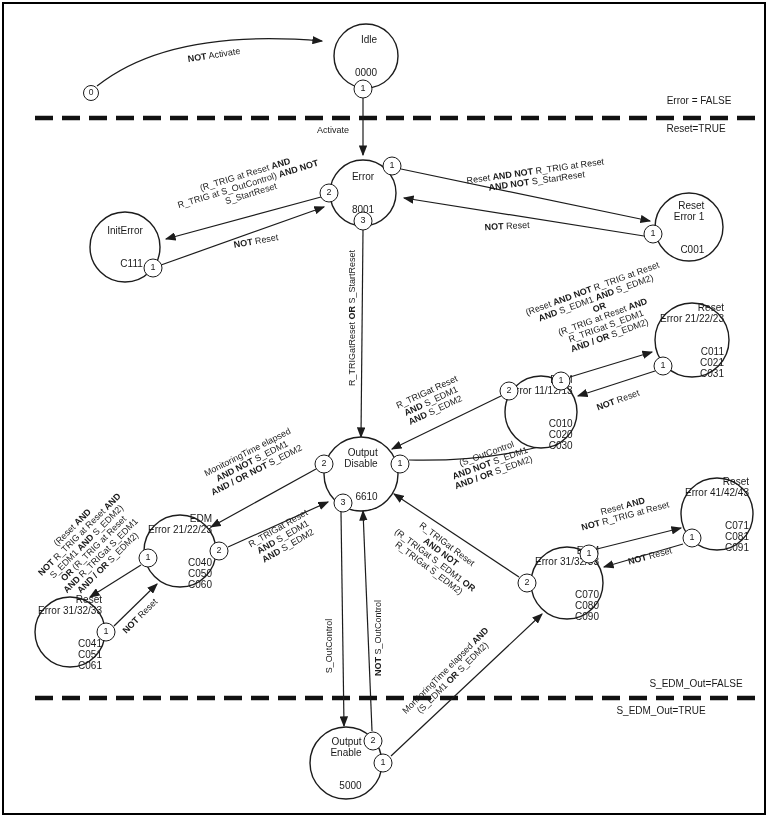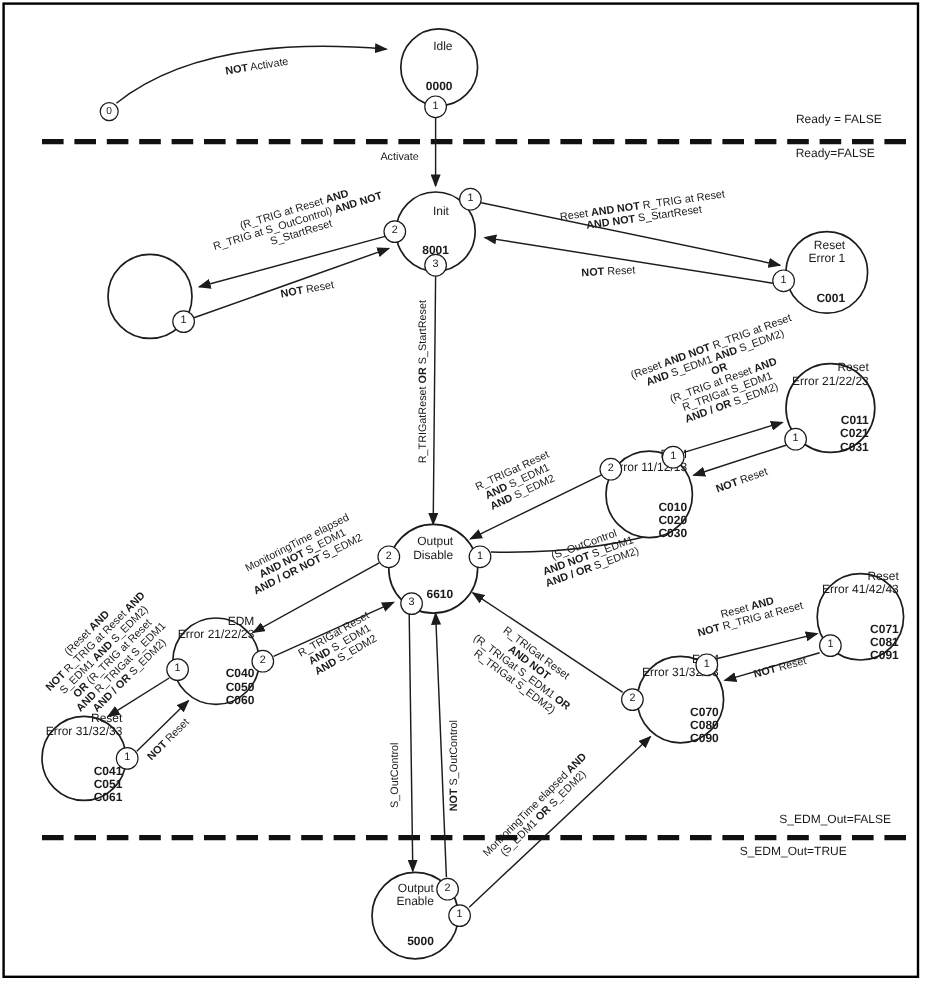--- a/index.html
+++ b/index.html
@@ -6,21 +6,21 @@
   #canvas{position:relative;width:776px;height:821px;background:#fff;overflow:hidden;
           font-family:"Liberation Sans",sans-serif;color:#1a1a1a;}
   .frame{position:absolute;left:2px;top:2px;width:764px;height:813px;border:2px solid #000;box-sizing:border-box;}
   svg{position:absolute;left:0;top:0;}
   .lbl{position:absolute;font-size:9px;line-height:10px;text-align:center;white-space:pre;
        transform-origin:center;color:#1a1a1a;}
   .reg{position:absolute;font-size:10px;line-height:11px;white-space:pre;transform:translate(-50%,-50%);}
   .state{position:absolute;transform:translate(-50%,-50%);text-align:right;font-size:10px;
          line-height:11px;white-space:pre;}
   .sname{display:block;}
-  .scode{display:block;font-weight:bold;}
+  .scode{display:block;font-weight:normal;}
   .badge{position:absolute;width:17px;height:17px;border:1.4px solid #1a1a1a;border-radius:50%;
          background:#fff;font-size:9px;line-height:15px;text-align:center;
          transform:translate(-50%,-50%);z-index:3;}
   .badge.sm{width:14px;height:14px;line-height:12px;font-size:8.5px;}
   b{font-weight:bold;}
 </style>
 </head>
 <body>
 
 <div id="canvas">
@@ -97,22 +97,26 @@
   <div class="badge" style="left:527px;top:583px">2</div>
   <div class="badge" style="left:692px;top:538px">1</div>
   <div class="badge" style="left:373px;top:741px">2</div>
   <div class="badge" style="left:383px;top:763px">1</div>
 
   <div class="state" style="left:366px;top:56px">
     <span class="sname">Idle</span>
     <span class="scode">0000</span>
   </div>
   <div class="state" style="left:363px;top:193px">
-    <span class="sname">Init</span>
+    <span class="sname">Error</span>
     <span class="scode">8001</span>
+  </div>
+  <div class="state" style="left:125px;top:247px">
+    <span class="sname">InitError</span>
+    <span class="scode">C111</span>
   </div>
   <div class="state" style="left:689px;top:227px">
     <span class="sname">Reset
 Error 1</span>
     <span class="scode">C001</span>
   </div>
   <div class="state" style="left:541px;top:412px">
     <span class="sname">EDM
 Error 11/12/13</span>
     <span class="scode">C010
@@ -158,22 +162,22 @@
     <span class="scode">C071
 C081
 C091</span>
   </div>
   <div class="state" style="left:346px;top:763px">
     <span class="sname">Output
 Enable</span>
     <span class="scode">5000</span>
   </div>
 
-  <div class="reg" style="left:699px;top:100px">Ready = FALSE</div>
-  <div class="reg" style="left:696px;top:128px">Ready=FALSE</div>
+  <div class="reg" style="left:699px;top:100px">Error = FALSE</div>
+  <div class="reg" style="left:696px;top:128px">Reset=TRUE</div>
   <div class="reg" style="left:696px;top:683px">S_EDM_Out=FALSE</div>
   <div class="reg" style="left:661px;top:710px">S_EDM_Out=TRUE</div>
 
   <div class="lbl kw" style="left:214px;top:55px;transform:translate(-50%,-50%) rotate(-9deg)"><b>NOT</b> Activate</div>
   <div class="lbl" style="left:333px;top:130px;transform:translate(-50%,-50%)">Activate</div>
   <div class="lbl kw" style="left:248px;top:184px;transform:translate(-50%,-50%) rotate(-17deg)">(R_TRIG at Reset <b>AND</b>
 R_TRIG at S_OutControl) <b>AND NOT</b>
 S_StartReset</div>
   <div class="lbl kw" style="left:256px;top:241px;transform:translate(-50%,-50%) rotate(-10deg)"><b>NOT</b> Reset</div>
   <div class="lbl kw" style="left:536px;top:176px;transform:translate(-50%,-50%) rotate(-8deg)">Reset <b>AND NOT</b> R_TRIG at Reset

